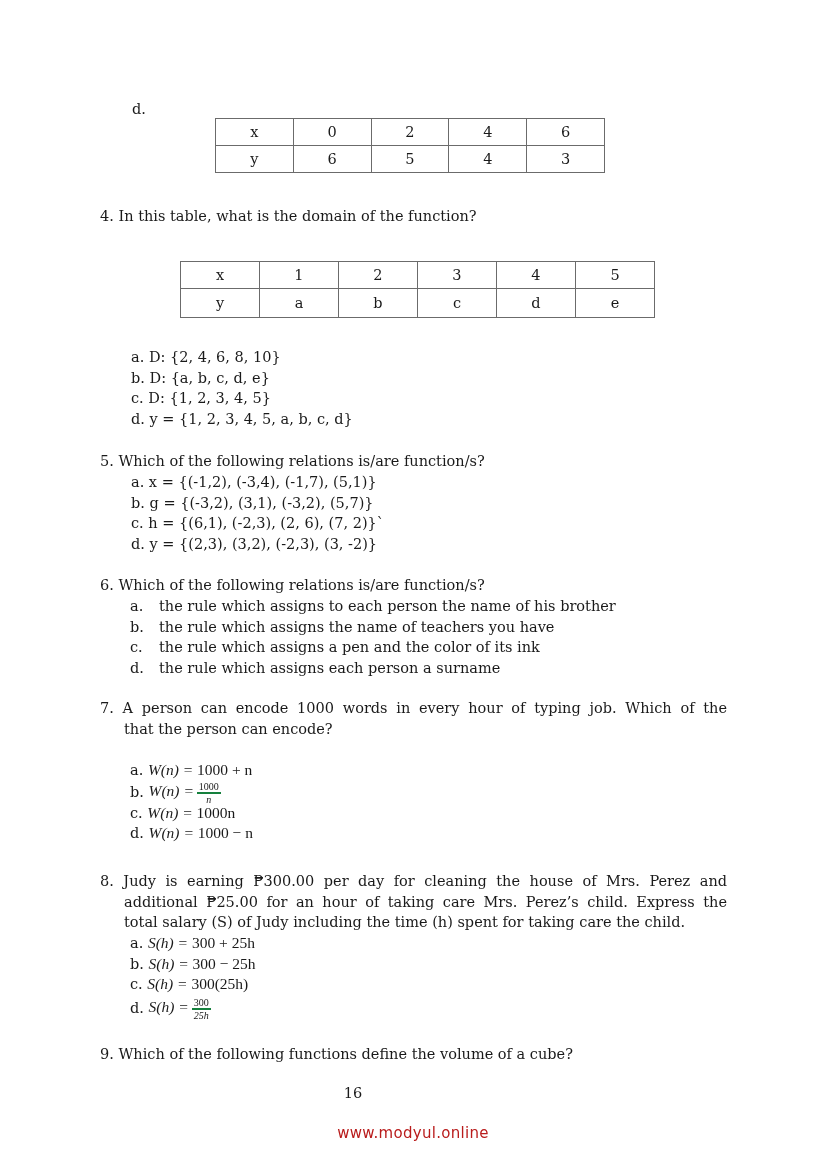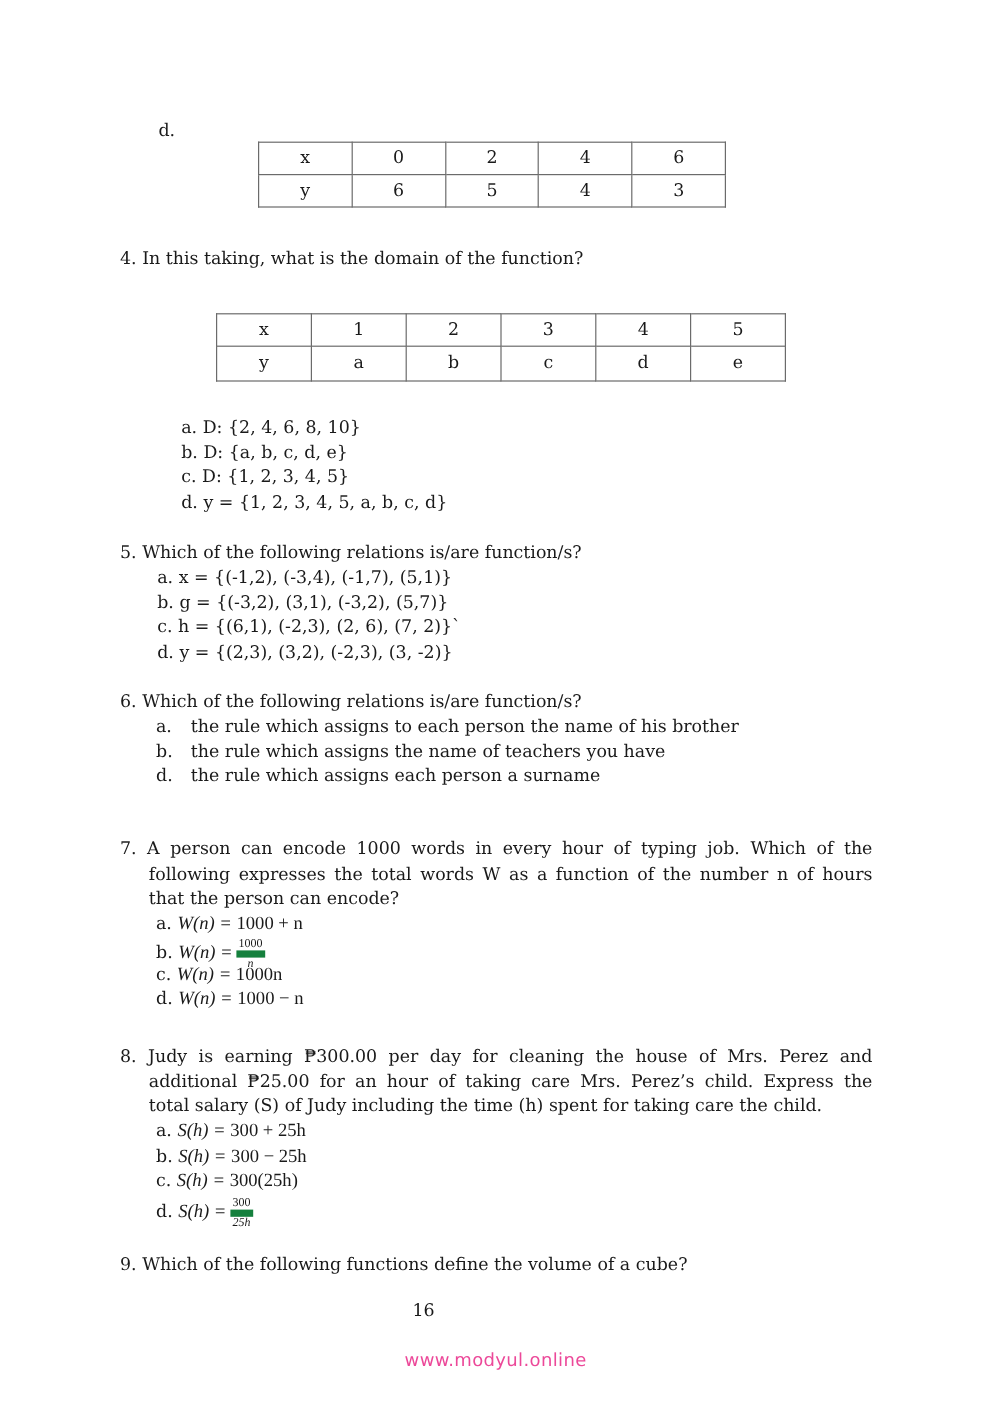--- a/index.html
+++ b/index.html
@@ -6,23 +6,23 @@
   body { width: 826px; height: 1169px; position: relative; overflow: hidden;
          font-family: "DejaVu Serif", "Liberation Serif", serif; color: #1a1a1a; }
   .abs { position: absolute; }
   .txt { font-size: 14.5px; line-height: 20.5px; white-space: nowrap; }
   .math { font-family: "Liberation Serif", "DejaVu Serif", serif; font-size: 15.5px; }
   .math i { font-style: italic; }
   table.grid { border-collapse: collapse; position: absolute; font-size: 14.5px; }
   table.grid td { border: 1px solid #6b6b6b; text-align: center; height: 26px; padding: 0; }
   .justify { text-align: justify; text-align-last: justify; white-space: normal; }
   .frac { display: inline-block; vertical-align: middle; text-align: center; font-size: 10px; line-height: 11px; margin-left: 3px; }
-  .frac .num { display: block; border-bottom: 6px solid #15803d; padding: 0 2px; }
+  .frac .num { display: block; border-bottom: 2px solid #15803d; padding: 0 2px; }
   .frac .den { display: block; font-style: italic; padding: 0 2px; }
-  .watermark { color: #ec4899; font-family: "DejaVu Sans", sans-serif; font-size: 15px; letter-spacing: 0.3px; }
+  .watermark { color: #b91c1c; font-family: "DejaVu Sans", sans-serif; font-size: 15px; letter-spacing: 0.3px; }
 </style>
 </head>
 <body>
 
 <div class="abs txt" style="left:132px; top:99px;">d.</div>
 <table class="grid" style="left:215px; top:118px; width:390px;">
   <tbody>
       <tr>
     <td style="width:78px">x</td>
     <td style="width:78px">0</td>
@@ -35,21 +35,21 @@
     <td>6</td>
     <td>5</td>
     <td>4</td>
     <td>3</td>
   </tr>
 </tbody>
   </table>
 
 <div class="abs txt" style="left:100px; top:206px;">
   <span>4.</span>
-  <span>In this taking, what is the domain of the function?</span>
+  <span>In this table, what is the domain of the function?</span>
 </div>
 <table class="grid" style="left:180px; top:261px; width:475px;">
   <tbody>
       <tr>
     <td style="width:79px">x</td>
     <td style="width:79px">1</td>
     <td style="width:79px">2</td>
     <td style="width:79px">3</td>
     <td style="width:79px">4</td>
     <td style="width:79px">5</td>
@@ -57,21 +57,21 @@
   <tr>
     <td style="height:28px">y</td>
     <td>a</td>
     <td>b</td>
     <td>c</td>
     <td>d</td>
     <td>e</td>
   </tr>
 </tbody>
   </table>
-<div class="abs txt" style="left:131px; top:347px;margin-left:20px;">
+<div class="abs txt" style="left:131px; top:347px;">
   <div><span>a.</span> <span>D: {2, 4, 6, 8, 10}</span></div>
   <div><span>b.</span> <span>D: {a, b, c, d, e}</span></div>
   <div><span>c.</span> <span> D: {1, 2, 3, 4, 5}</span></div>
   <div><span>d.</span> <span>y = {1, 2, 3, 4, 5, a, b, c, d}</span></div>
 </div>
 
 <div class="abs txt" style="left:100px; top:451px;">
   <span>5.</span>
   <span>Which of the following relations is/are function/s?</span>
 </div>
@@ -82,26 +82,26 @@
   <div><span>d.</span><span> y = {(2,3), (3,2), (-2,3), (3, -2)}</span></div>
 </div>
 
 <div class="abs txt" style="left:100px; top:575px;">
   <span>6.</span>
   <span>Which of the following relations is/are function/s?</span>
 </div>
 <div class="abs txt" style="left:130px; top:596px;">
   <div><span style="display:inline-block;width:29px">a.</span><span>the rule which assigns to each person the name of his brother</span></div>
   <div><span style="display:inline-block;width:29px">b.</span><span>the rule which assigns the name of teachers you have</span></div>
+  <div><span style="display:inline-block;width:29px">c.</span><span>the rule which assigns a pen and the color of its ink</span></div>
   <div><span style="display:inline-block;width:29px">d.</span><span>the rule which assigns each person a surname</span></div>
 </div>
 
 <div class="abs txt" style="left:100px; top:698px; width:627px;">
   <div class="justify"><span>7.</span> <span>A person can encode 1000 words in every hour of typing job. Which of the</span></div>
-  <div class="justify" style="margin-left:24px">following expresses the total words W as a function of the number n of hours</div>
   <div style="margin-left:24px">that the person can encode?</div>
 </div>
 <div class="abs txt" style="left:130px; top:760px;">
   <div><span>a.</span> <span class="math"><i>W(n) =</i> <span>1000 + n</span></span></div>
   <div style="height:22px"><span>b.</span> <span class="math"><i>W(n) =</i><span class="frac"><span class="num">1000</span><span class="den">n</span></span></span></div>
   <div><span>c.</span> <span class="math"><i>W(n) =</i> <span>1000n</span></span></div>
   <div><span>d.</span> <span class="math"><i>W(n) =</i> <span>1000 − n</span></span></div>
 </div>
 
 <div class="abs txt" style="left:100px; top:871px; width:627px;">

